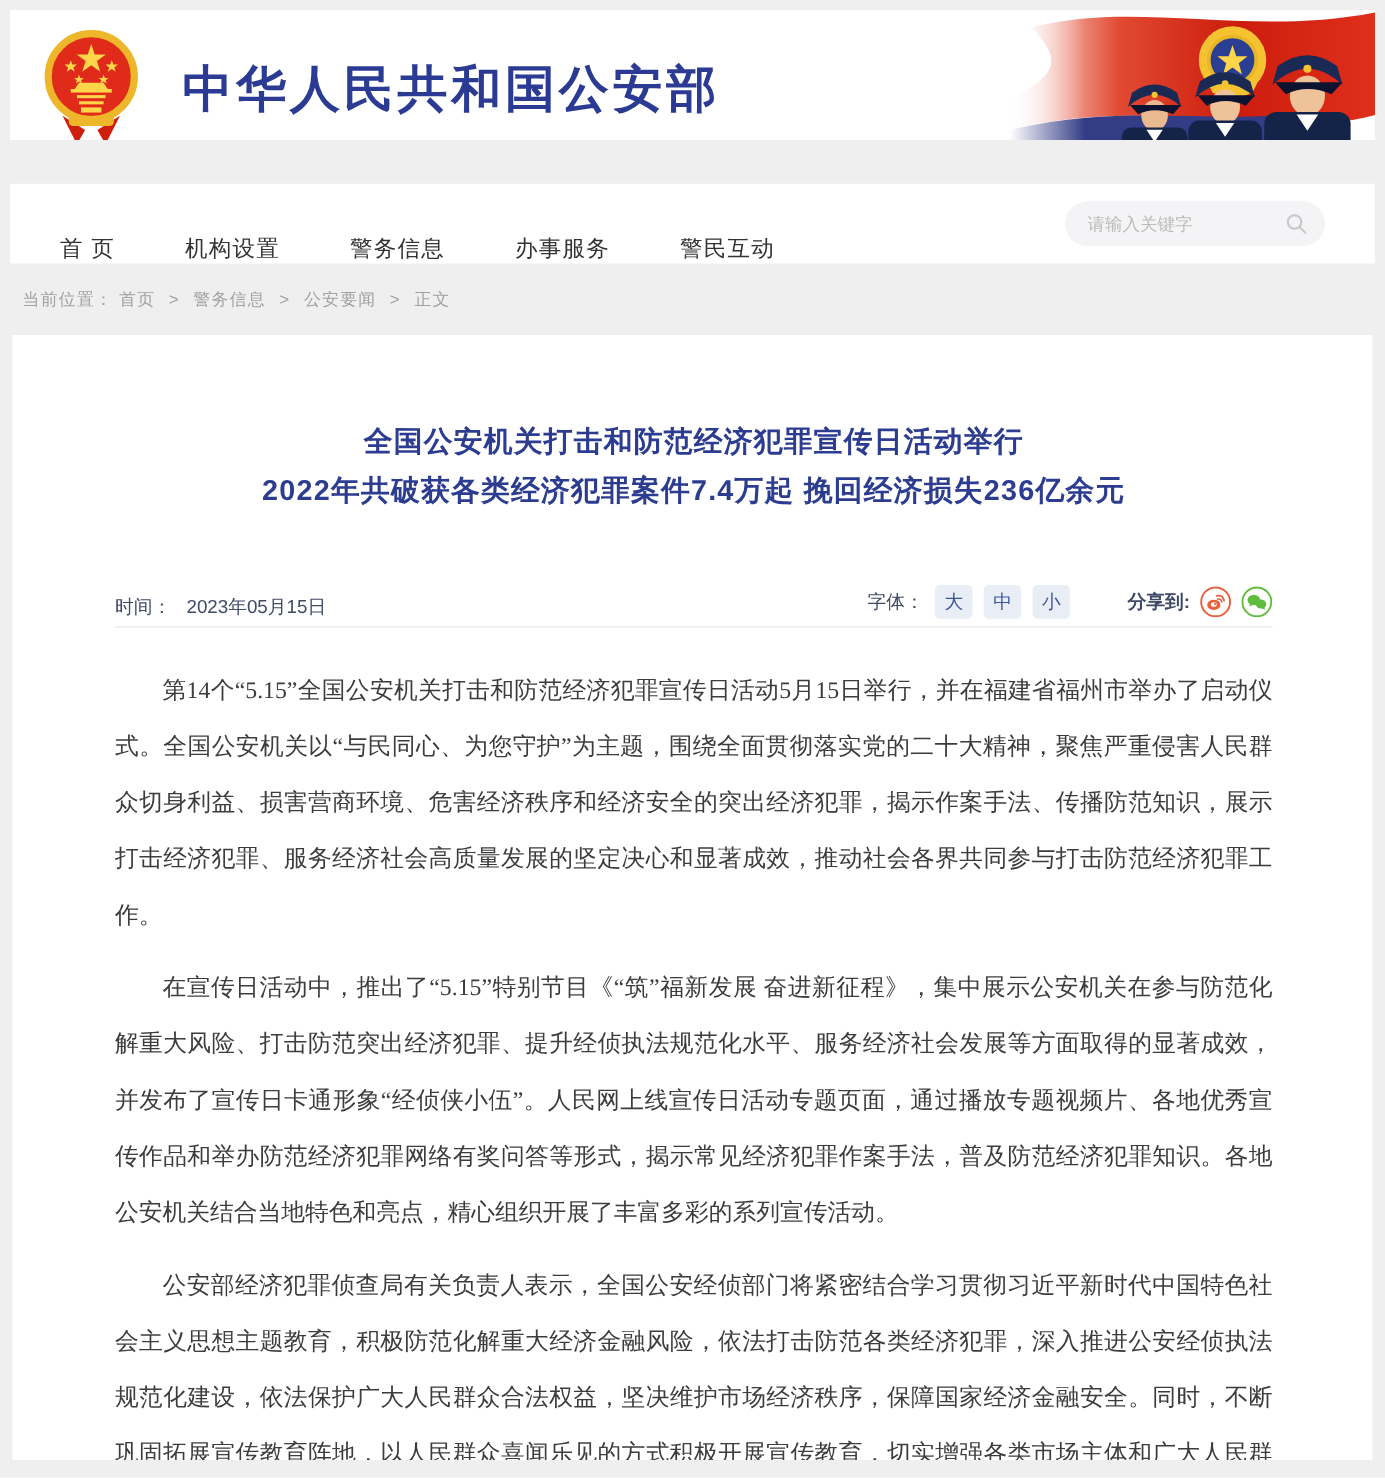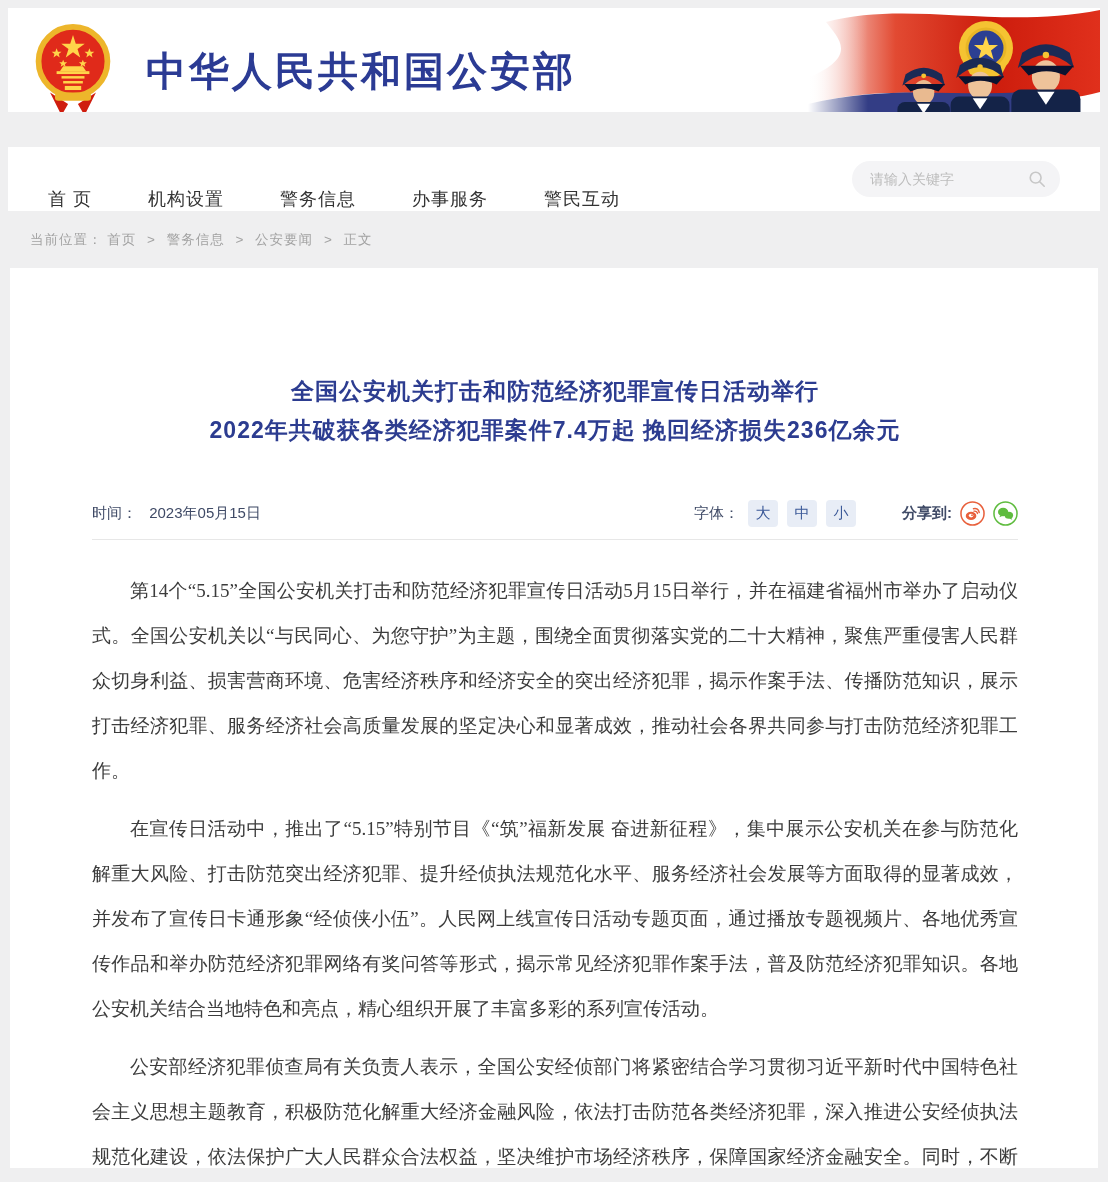--- a/index.html
+++ b/index.html
@@ -44,41 +44,41 @@
     background: #f4f4f6; border-radius: 18px;
     padding: 0 42px 0 18px; font-size: 14px; color: #666;
     font-family: "Liberation Sans", sans-serif;
   }
   .search-input::placeholder { color: #bcbcbc; }
   .search-icon { position: absolute; right: 14px; top: 9px; width: 18px; height: 18px; }
 
   
   .breadcrumb-band {
     position: absolute; left: 0; right: 0; top: 211px; height: 57px;
-    display: flex; align-items: center; padding-left: 30px;
+    display: flex; align-items: center; padding-left: 18px;
     background: #efeff0;
   }
   .breadcrumb { font-size: 13.5px; color: #a2a2a2; letter-spacing: 1px; }
   .breadcrumb span { color: #a2a2a2; }
   .crumb-link { cursor: pointer; }
   .crumb-sep { margin: 0 6px; }
 
   
   .content-card {
     position: absolute; left: 10px; right: 10px; top: 268px; bottom: 14px;
-    background: #ffffff; padding: 104px 80px 0 82px; overflow: hidden;
+    background: #ffffff; padding: 66px 80px 0 82px; overflow: hidden;
   }
   .article-title {
     text-align: center; color: #2c3c90; font-weight: 700;
     font-size: 23px; line-height: 39px; letter-spacing: 1px;
   }
   .meta-row {
     margin-top: 44px; height: 46px;
     border-bottom: 1px solid #e7e7e7;
-    display: flex; align-items: center; justify-content: space-between;
+    display: flex; align-items: flex-end; justify-content: space-between;
     padding-bottom: 6px;
   }
   .meta-left { font-size: 15px; color: #3f4a66; }
   .meta-left .time-value { margin-left: 8px; color: #3f4a66; }
   .meta-right { display: flex; align-items: center; }
   .font-label, .share-label { font-size: 15px; color: #3f4a66; }
   .font-size-btn {
     display: inline-flex; align-items: center; justify-content: center;
     width: 30px; height: 27px; margin-left: 9px;
     background: #e8edf6; color: #3b5998; font-size: 15px;

